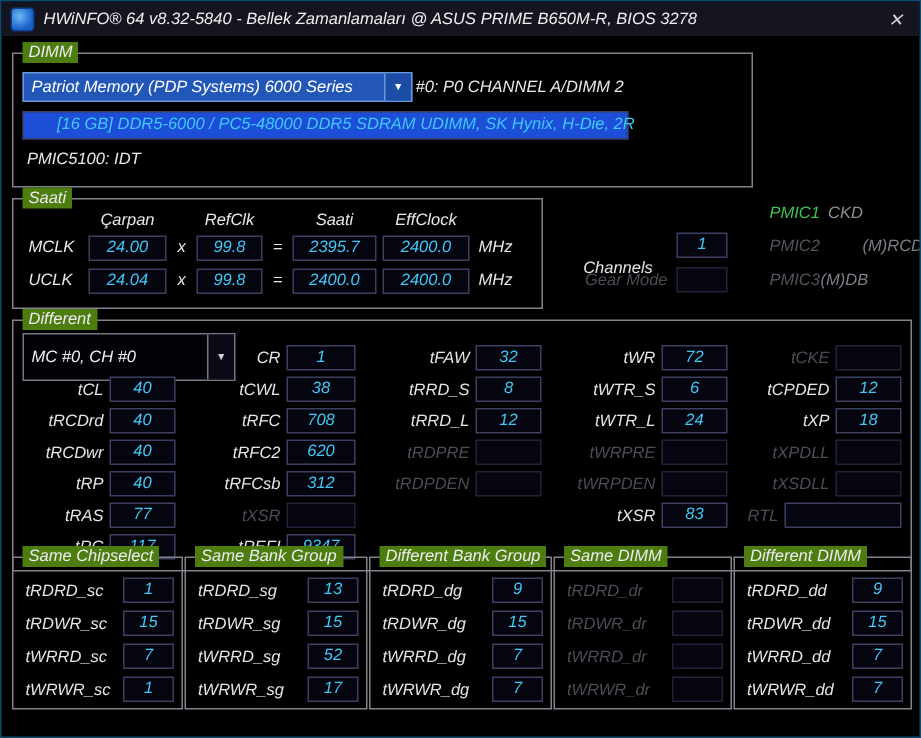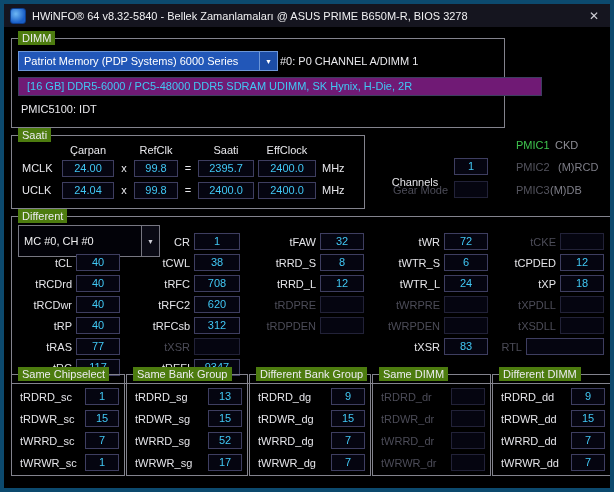--- a/index.html
+++ b/index.html
@@ -1,19 +1,19 @@
 <!DOCTYPE html>
 <html style="--accent: #41c8f5; --pmic-green: #3fc44f; --combo-blue: #2257b8; --dim: #4c4c58;"><head>
 <meta charset="utf-8">
 <style>
   html,body{margin:0;padding:0;background:#000;}
   .window{
     position:relative;width:614px;height:492px;background:#000;
-    border:4px solid #0c4a6e;box-sizing:border-box;overflow:hidden;
-    font-family:"Liberation Sans",sans-serif;font-size:11px;color:#e4e4e8;
+    border:1px solid #0c4a6e;box-sizing:border-box;overflow:hidden;
+    font-family:"Liberation Sans",sans-serif;font-size:11px;color:#e4e4e8;font-style:italic;
   }
   
   .titlebar{position:absolute;left:0;top:0;width:100%;height:23px;background:#15151f;
     display:flex;align-items:center;gap:6px;padding:0 8px 0 6px;box-sizing:border-box;}
   .app-icon{width:14px;height:14px;border-radius:3px;flex:none;
     background:radial-gradient(circle at 35% 35%, #6db8f5, #1a5fc8 70%);border:1px solid #0d3f8f;}
   .title-text{flex:1;color:#f0f0f2;white-space:nowrap;overflow:hidden;}
   .close-btn{color:#cfcfd6;font-size:12px;padding:0 3px;}
   
   .grp{position:absolute;border:1px solid #83838d;}
@@ -39,23 +39,23 @@
   .combo-text{flex:1;display:flex;align-items:center;padding:0 5px;white-space:nowrap;overflow:hidden;}
   .combo-arrow{width:17px;display:flex;align-items:center;justify-content:center;font-size:7px;}
   #dimm-combo{left:6px;top:12px;width:260px;height:20px;
     background:var(--combo-blue,#2257b8);border:1px solid #6c96d8;color:#fff;}
   #dimm-combo .combo-arrow{background:#1c4da6;border-left:1px solid #6c96d8;color:#fff;}
   #mc-combo{left:6px;top:8px;width:142px;height:32px;background:#020208;
     border:1px solid #777781;color:#f0f0f2;}
   #mc-combo .combo-arrow{background:#0a0a14;border-left:1px solid #777781;color:#d0d0d8;}
   
   .dimm-slot{position:absolute;left:268px;top:16px;color:#e8e8ec;white-space:nowrap;}
-  .module-box{position:absolute;left:6px;top:38px;width:524px;height:19px;box-sizing:border-box;
-    background:#701a75;border:1px solid #3e3e60;color:var(--accent,#41c8f5);
-    line-height:17px;padding-left:8px;white-space:nowrap;}
+  .module-box{position:absolute;left:6px;top:38px;width:404px;height:19px;box-sizing:border-box;
+    background:#1d4ed8;border:1px solid #3e3e60;color:var(--accent,#41c8f5);
+    line-height:17px;padding-left:22px;white-space:nowrap;}
   .dimm-pmic{position:absolute;left:9px;top:64px;color:#e8e8ec;}
   
   .clk-grid{position:absolute;left:10px;top:6px;display:grid;
     grid-template-columns:36px 52px 12px 44px 12px 56px 58px 30px;
     grid-template-rows:15px 22px 22px;column-gap:4px;align-items:center;}
   .clk-h{text-align:center;color:#e8e8ec;}
   .clk-name{color:#e8e8ec;}
   .clk-op{text-align:center;color:#e8e8ec;}
   .clk-unit{color:#e8e8ec;padding-left:2px;}
   .r1{grid-row:1}.r2{grid-row:2}.r3{grid-row:3}.r4{grid-row:4}.r5{grid-row:5}.r6{grid-row:6}.r7{grid-row:7}
@@ -63,21 +63,21 @@
   .cc5{grid-column:5}.cc6{grid-column:6}.cc7{grid-column:7}.cc8{grid-column:8}
   
   .st{position:absolute;white-space:nowrap;}
   #ch-label{left:378px;top:172px;width:66px;text-align:center;}
   #ch-box{left:450px;top:154px;width:34px;}
   #gear-label{left:368px;top:180px;width:76px;text-align:right;}
   #gear-box{left:450px;top:177px;width:34px;border-color:#222238;}
   #pmic1-l{left:512px;top:135px;color:var(--pmic-green,#3fc44f);}
   #pmic1-v{left:551px;top:135px;color:#8e8e96;}
   #pmic2-l{left:512px;top:157px;color:#54545e;}
-  #pmic2-v{left:518px;top:157px;color:#7e7e88;padding-left:36px;}
+  #pmic2-v{left:538px;top:157px;color:#7e7e88;padding-left:36px;}
   #pmic3-l{left:512px;top:180px;color:#54545e;}
   #pmic3-v{left:546px;top:180px;color:#7e7e88;}
   
   .tgrid{position:absolute;left:12px;top:14px;display:grid;
     grid-template-columns:96px 112px 116px 116px 108px;column-gap:8px;
     grid-auto-rows:21px;align-items:center;}
   .pair{display:flex;align-items:center;gap:4px;justify-content:flex-end;}
   .tlabel{text-align:right;color:#e4e4e8;white-space:nowrap;}
   .c1{grid-column:1}.c2{grid-column:2}.c3{grid-column:3}.c4{grid-column:4}.c5{grid-column:5}
   .c1 .tlabel{width:48px}.c2 .tlabel{width:60px}.c3 .tlabel{width:66px}
@@ -101,21 +101,21 @@
     <span class="title-text">HWiNFO® 64 v8.32-5840 - Bellek Zamanlamaları @ ASUS PRIME B650M-R, BIOS 3278</span>
     <span class="close-btn">✕</span>
   </div>
 
   <div class="grp" id="grp-dimm">
     <span class="grp-title">DIMM</span>
     <div class="combo" id="dimm-combo">
       <span class="combo-text">Patriot Memory (PDP Systems) 6000 Series</span>
       <span class="combo-arrow">▼</span>
     </div>
-    <span class="dimm-slot">#0: P0 CHANNEL A/DIMM 1</span>
+    <span class="dimm-slot">#0: P0 CHANNEL A/DIMM 2</span>
     <div class="module-box">[16 GB] DDR5-6000 / PC5-48000 DDR5 SDRAM UDIMM, SK Hynix, H-Die, 2R</div>
     <span class="dimm-pmic">PMIC5100: IDT</span>
   </div>
 
   <div class="grp" id="grp-clocks">
     <span class="grp-title">Saati</span>
     <div class="clk-grid">
       <span class="clk-h r1 cc2">Çarpan</span>
       <span class="clk-h r1 cc4">RefClk</span>
       <span class="clk-h r1 cc6">Saati</span>

